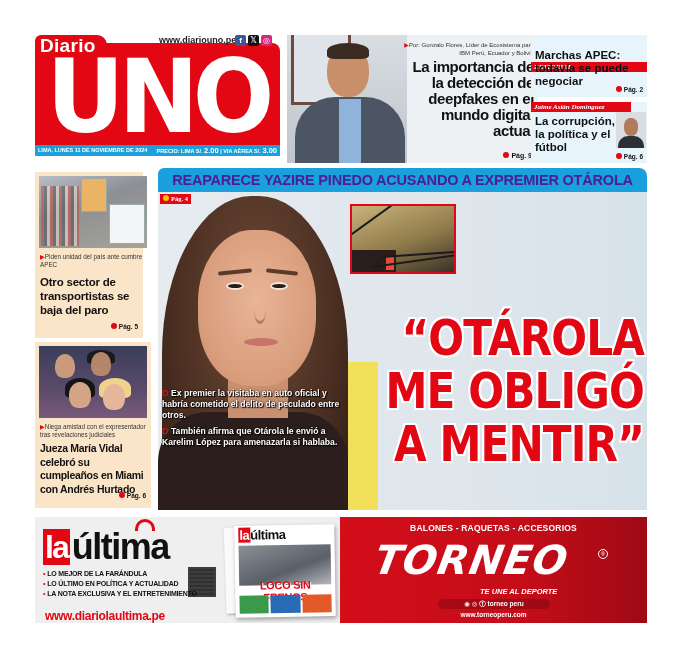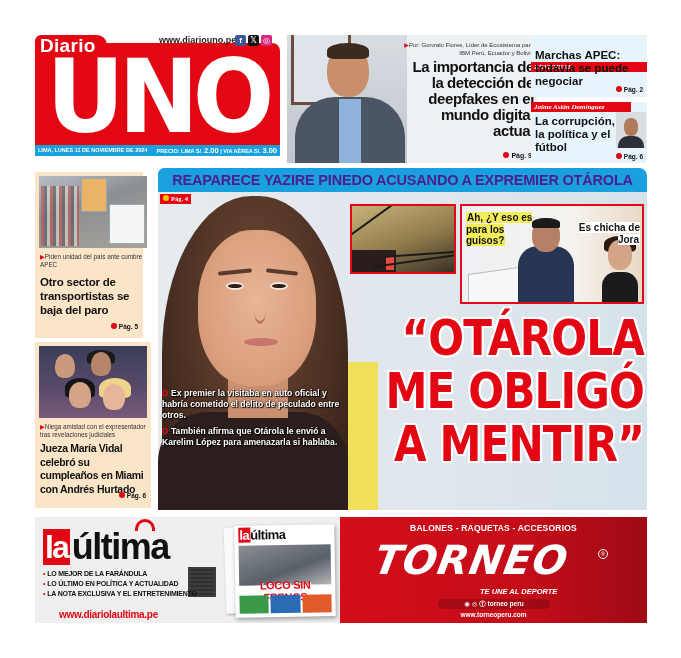--- a/index.html
+++ b/index.html
@@ -128,21 +128,21 @@
     #headline { left: 168px; top: 120px; width: 318px; text-align: right; color: #e30613; font-family: "DejaVu Sans", sans-serif; font-weight: bold; font-size: 49px; line-height: 53px; letter-spacing: -1px; text-shadow: 2px 0 0 #fff, -2px 0 0 #fff, 0 2px 0 #fff, 0 -2px 0 #fff, 2px 2px 0 #fff, -2px -2px 0 #fff, 2px -2px 0 #fff, -2px 2px 0 #fff; transform: scaleX(0.86); transform-origin: right center; }
 
     
     #ad-ultima { left: 35px; top: 517px; width: 305px; height: 106px; background: #efefef; overflow: hidden; }
     #ul-logo { left: 8px; top: 8px; height: 40px; display: flex; align-items: flex-end; }
     #ul-la { background: #e30613; color: #fff; font-size: 32px; font-weight: bold; line-height: 36px; padding: 0 2px; font-family: "Liberation Sans", sans-serif; letter-spacing: -2px; }
     #ul-ultima { color: #111; font-size: 36px; font-weight: bold; line-height: 36px; font-family: "Liberation Sans", sans-serif; letter-spacing: -1.5px; margin-left: 2px; }
     #ul-wifi { left: 100px; top: 2px; width: 20px; height: 12px; border: 3px solid #e30613; border-bottom: none; border-radius: 14px 14px 0 0; }
     #ul-list { left: 8px; top: 52px; font-size: 7px; font-weight: bold; line-height: 10px; color: #111; font-family: "Liberation Sans Narrow", "Liberation Sans", sans-serif; letter-spacing: -0.2px; }
     #ul-list .b { color: #e30613; margin-right: 2px; }
-    #ul-url { left: 24px; top: 92px; font-size: 10px; font-weight: bold; color: #e30613; letter-spacing: -0.3px; }
+    #ul-url { left: 10px; top: 92px; font-size: 12px; font-weight: bold; color: #e30613; letter-spacing: -0.3px; }
     #ul-qr { left: 155px; top: 52px; width: 24px; height: 26px; background: repeating-linear-gradient(0deg, #111 0 2px, #fff 2px 4px), #111; opacity: 0.8; outline: 2px solid #111; background-blend-mode: multiply; }
     #ul-paper-back { left: 190px; top: 10px; width: 40px; height: 86px; background: #fafafa; box-shadow: 1px 1px 3px rgba(0,0,0,0.35); transform: rotate(-2deg); }
     #ul-paper { left: 200px; top: 8px; width: 100px; height: 92px; background: #fff; box-shadow: 1px 2px 4px rgba(0,0,0,0.35); overflow: hidden; transform: rotate(-1deg); }
     #up-logo { left: 4px; top: 2px; font-size: 13px; font-weight: bold; color: #111; letter-spacing: -0.5px; }
     #up-logo .la { background: #e30613; color: #fff; padding: 0 1px; }
     #up-photo { left: 4px; top: 20px; width: 92px; height: 40px; background: linear-gradient(160deg, #8a8f96 0%, #5a6068 60%, #b5b8bb 100%); }
     #up-head { left: 4px; top: 54px; width: 92px; text-align: center; font-size: 11px; font-weight: bold; color: #e30613; letter-spacing: -0.3px; text-shadow: 1px 1px 0 #fff; }
     #up-boxes { left: 4px; top: 70px; width: 92px; height: 18px; display: flex; gap: 2px; }
     #up-boxes div { flex: 1; }
 
@@ -251,31 +251,20 @@
   <div id="main-page-tag" class="abs"><span class="dot"></span><span>Pág. 4</span></div>
 
   <div id="inset1" class="abs">
     <div id="ins1-car" class="abs"></div>
     <div id="ins1-light" class="abs"></div>
     <div id="w1" class="wire"></div>
     <div id="w2" class="wire"></div>
     <div id="w3" class="wire"></div>
   </div>
 
-  <div id="inset2" class="abs">
-    <div id="ins2-fridge" class="abs"></div>
-    <div id="ins2-man-body" class="abs"></div>
-    <div id="ins2-man-head" class="abs"></div>
-    <div id="ins2-man-hair" class="abs"></div>
-    <div id="ins2-woman-hair" class="abs"></div>
-    <div id="ins2-woman-head" class="abs"></div>
-    <div id="ins2-woman-body" class="abs"></div>
-    <div id="ins2-q1" class="bubble-text"><span>Ah, ¿Y eso es para los guisos?</span></div>
-    <div id="ins2-q2" class="bubble-text"><span>Es chicha de Jora</span></div>
-  </div>
 
   <div id="headline" class="abs">
     <div>“OTÁROLA</div>
     <div>ME OBLIGÓ</div>
     <div>A MENTIR”</div>
   </div>
 
   <div id="bullets" class="abs">
     <div class="bullet"><span class="mk">D </span><span>Ex premier la visitaba en auto oficial y habría cometido el delito de peculado entre otros.</span></div>
     <div class="bullet"><span class="mk">D </span><span>También afirma que Otárola le envió a Karelim López para amenazarla si hablaba.</span></div>

